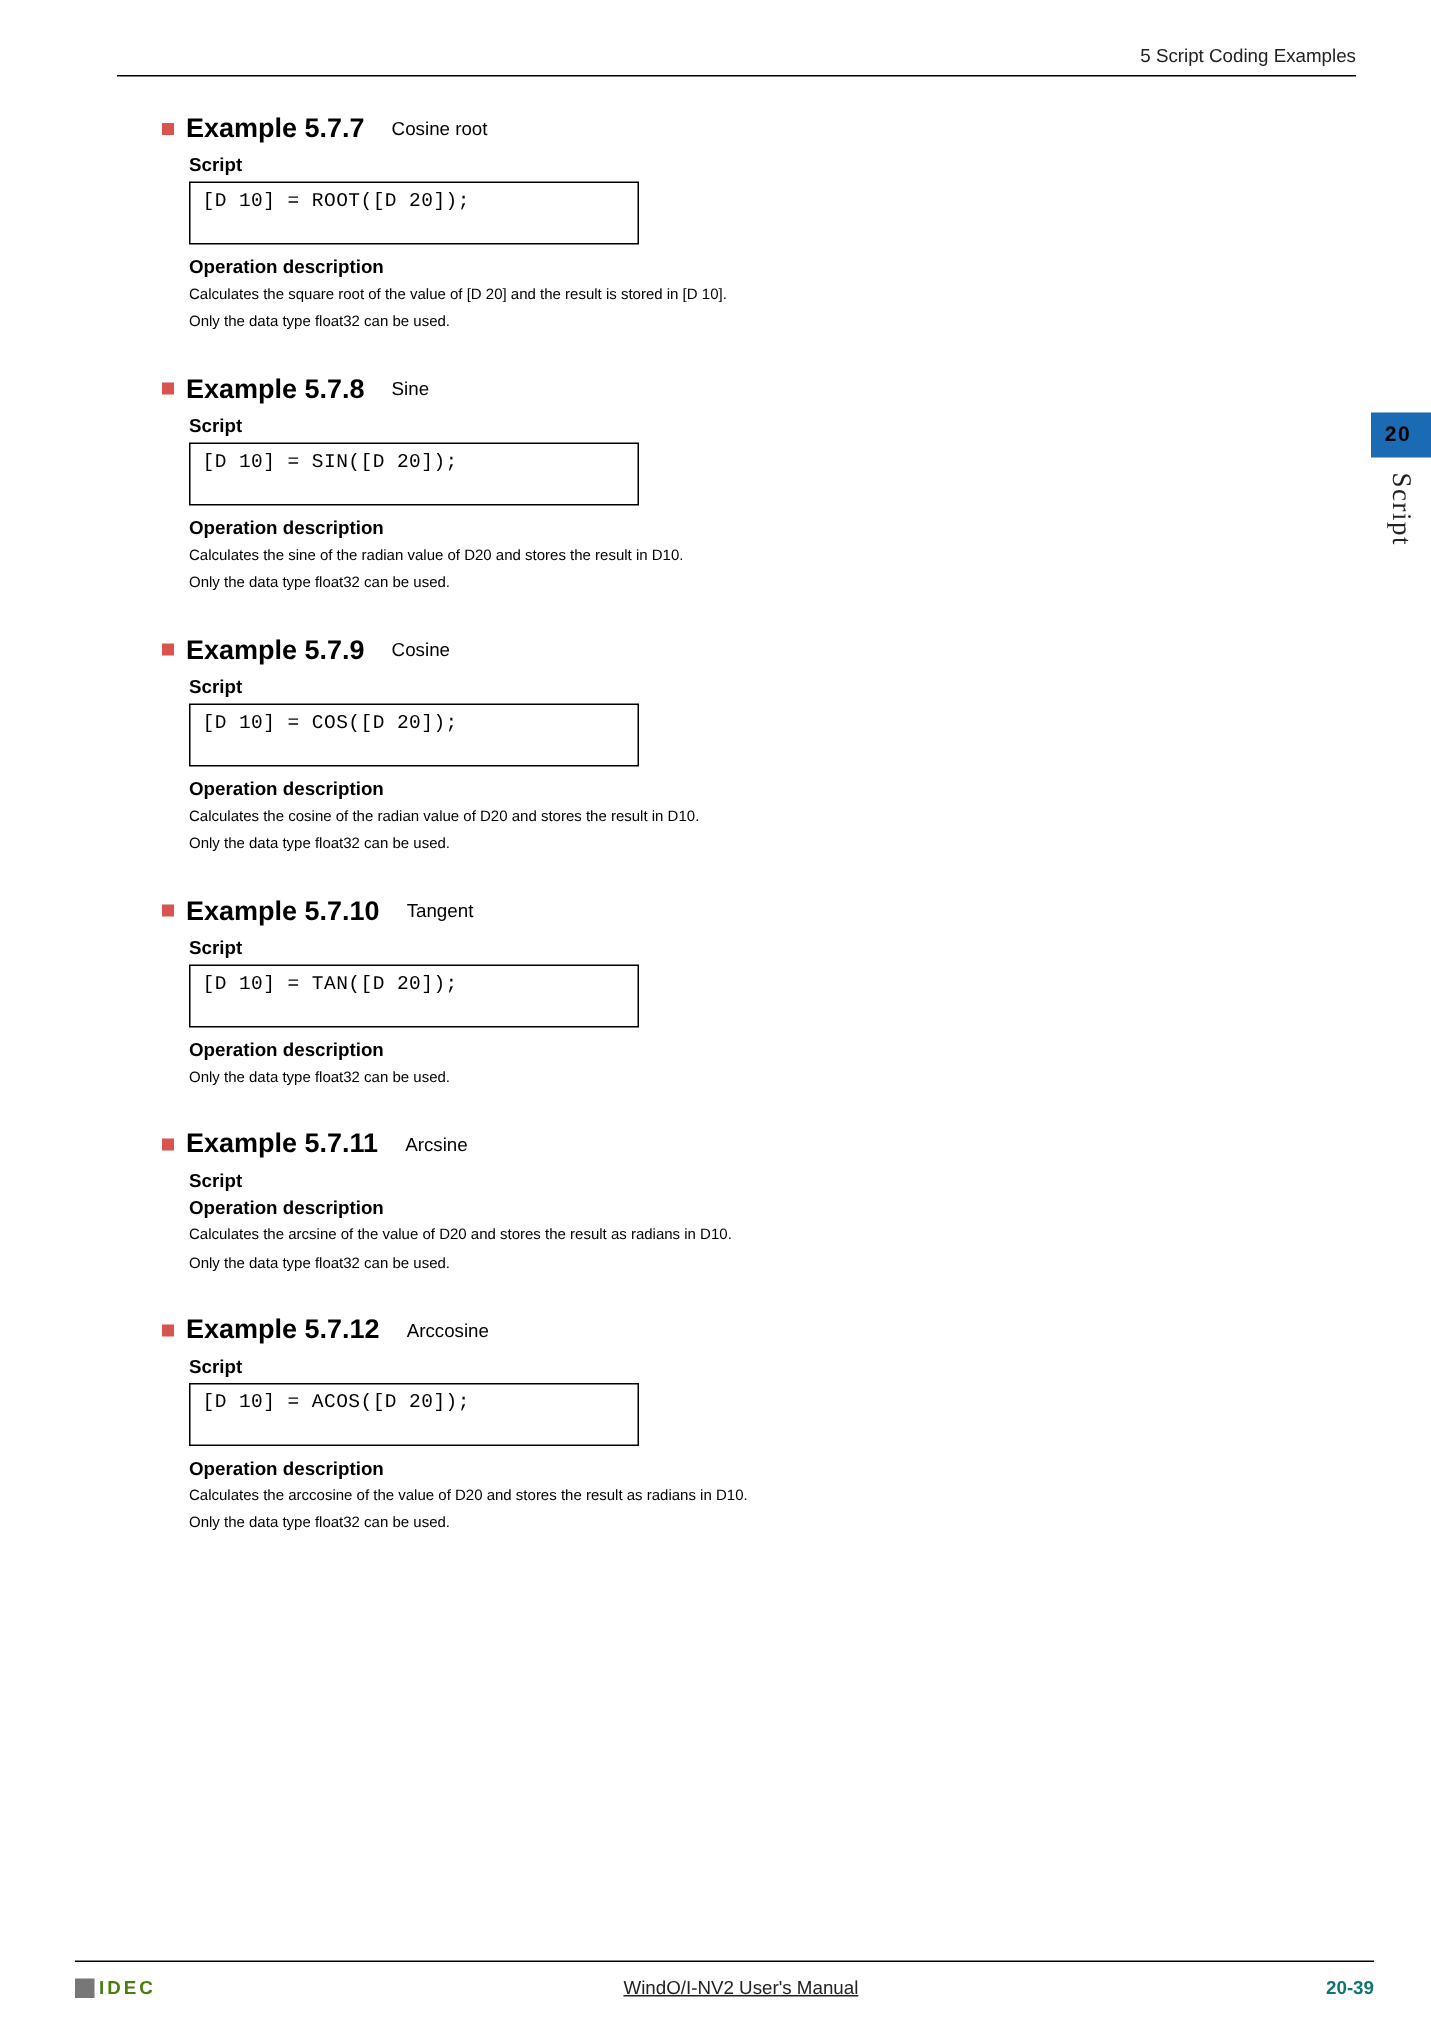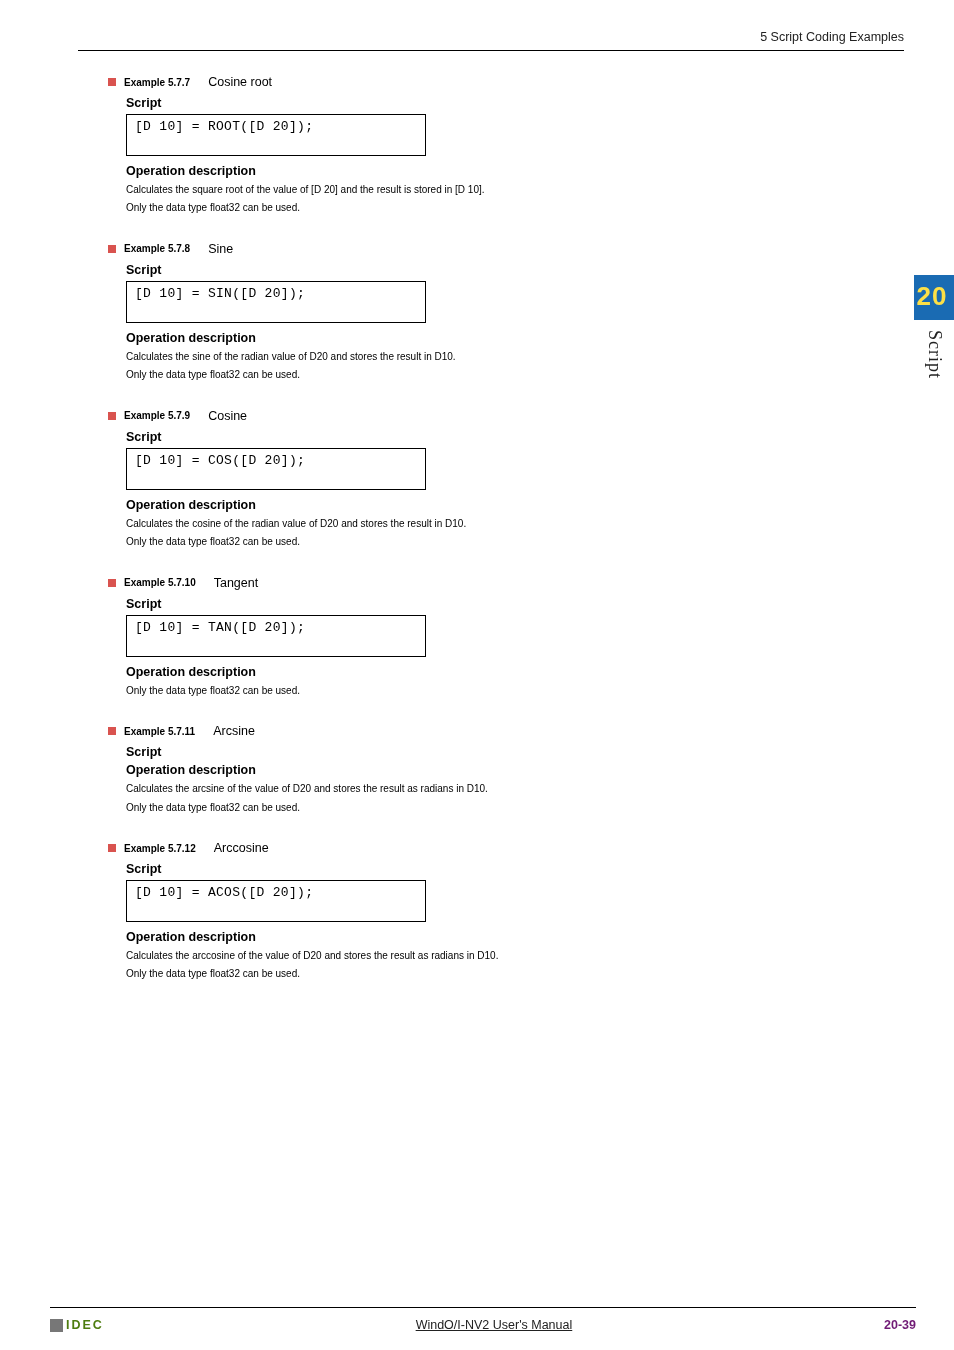--- a/index.html
+++ b/index.html
@@ -27,23 +27,23 @@
   }
   .side-tab {
     position: absolute;
     right: 0;
     top: 275px;
     width: 40px;
     text-align: center;
   }
   .side-tab .tab-box {
     background: #1a6bb3;
-    color: #fde047;
-    font-weight: bold;
-    font-size: 26px;
+    color: #000000;
+    font-weight: bold;
+    font-size: 14px;
     padding: 6px 4px 8px 0;
     letter-spacing: 1px;
   }
   .side-tab .tab-label {
     writing-mode: vertical-rl;
     font-family: Georgia, 'Times New Roman', serif;
     font-size: 18px;
     color: #222;
     margin-top: 10px;
     display: inline-block;
@@ -63,21 +63,21 @@
   }
   .bullet {
     width: 8px;
     height: 8px;
     background: #d9534f;
     margin-right: 8px;
     flex-shrink: 0;
   }
   .ex-label {
     font-weight: bold;
-    font-size: 10px;
+    font-size: 18px;
   }
   .ex-title {
     font-size: 12.5px;
     margin-left: 18px;
   }
   .subhead {
     font-weight: bold;
     font-size: 12.5px;
     margin-left: 18px;
     margin-bottom: 4px;
@@ -118,21 +118,21 @@
     letter-spacing: 2px;
     color: #4d7c0f;
   }
   .footer .logo .logo-box {
     width: 13px;
     height: 13px;
     background: #777;
     margin-right: 3px;
   }
   .footer .center { color: #222; text-decoration: underline; }
-  .footer .pnum { color: #701a75; font-weight: bold; text-align: center; }
+  .footer .pnum { color: #0f766e; font-weight: bold; text-align: center; }
 </style>
 </head>
 <body>
 
 <div class="page">
   <div class="header-line">
     <span>5 Script Coding Examples</span>
   </div>
 
   <div class="side-tab">

